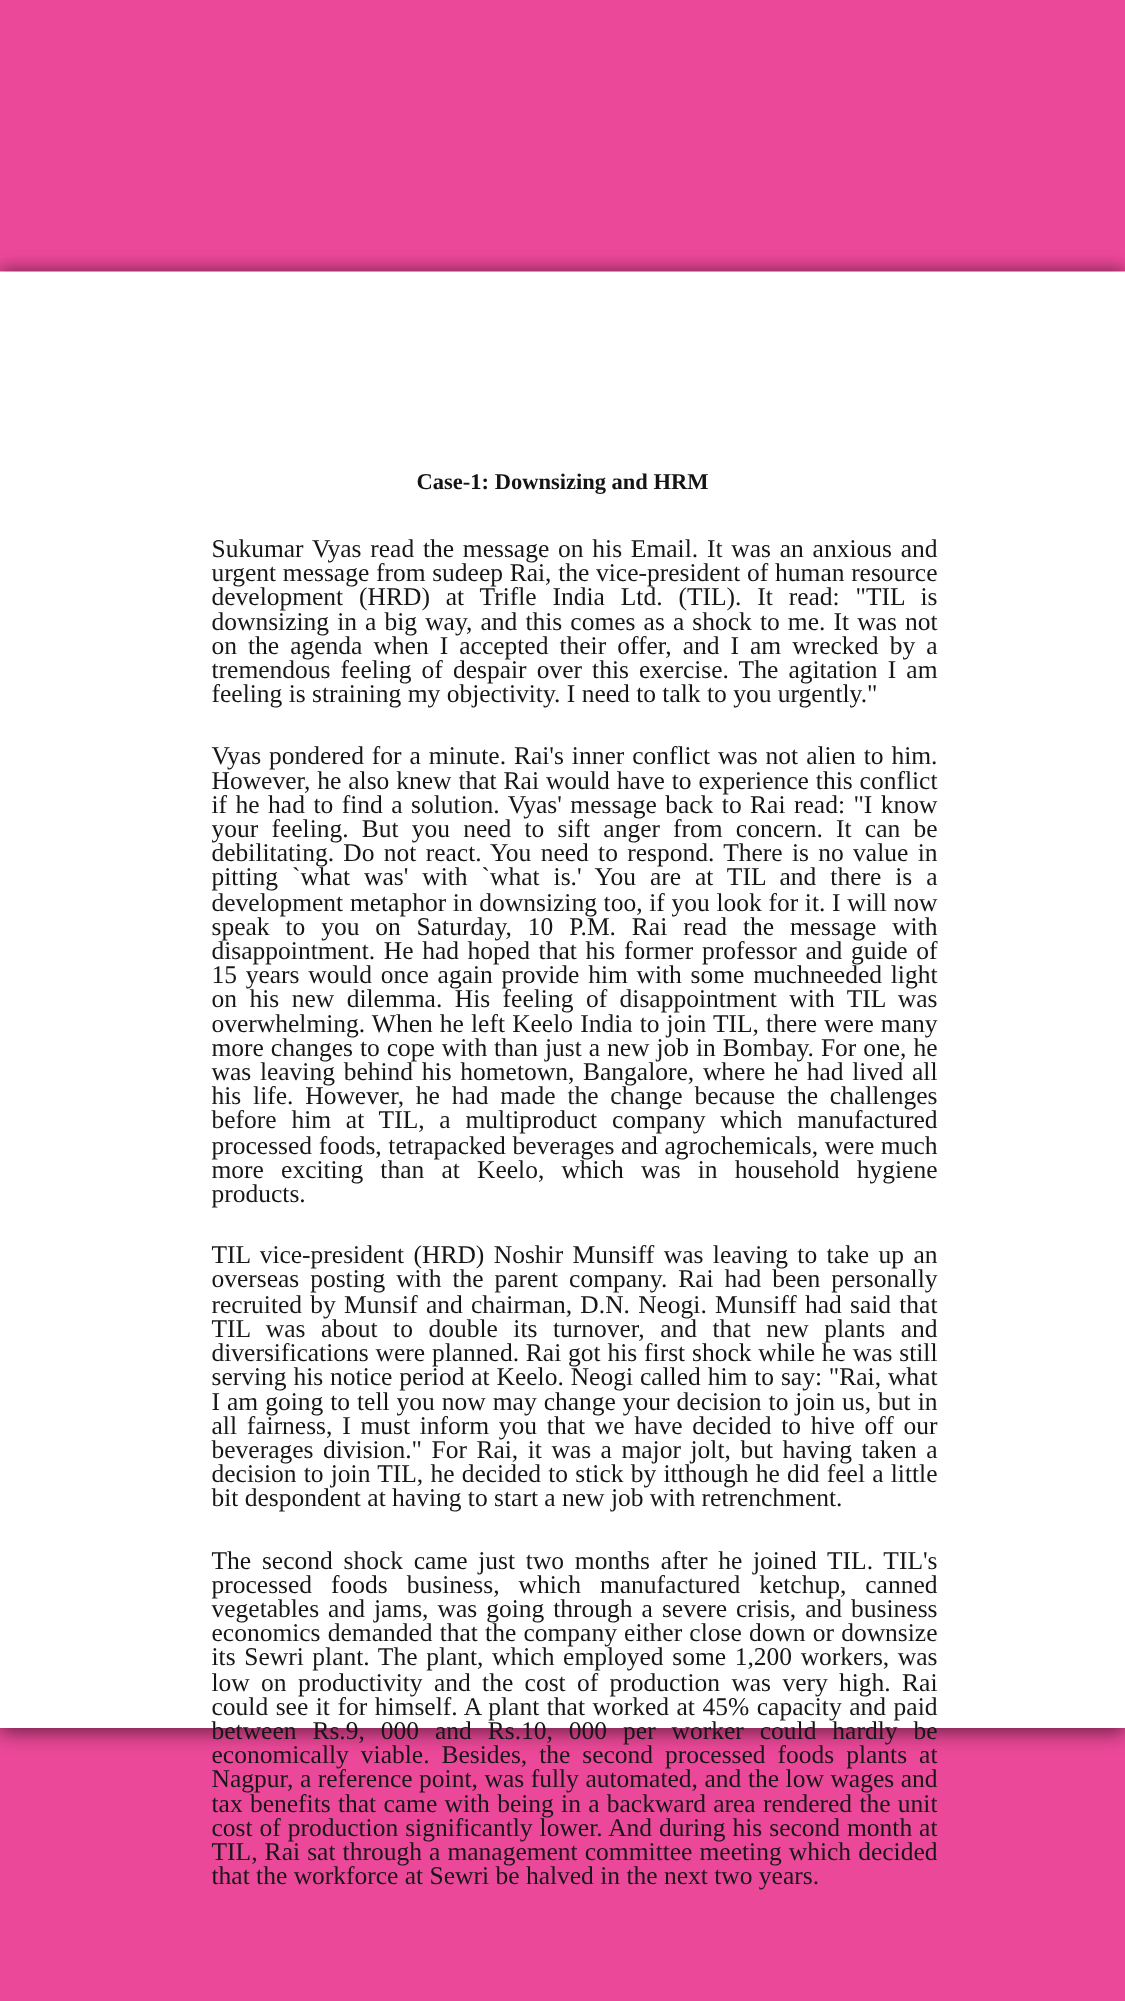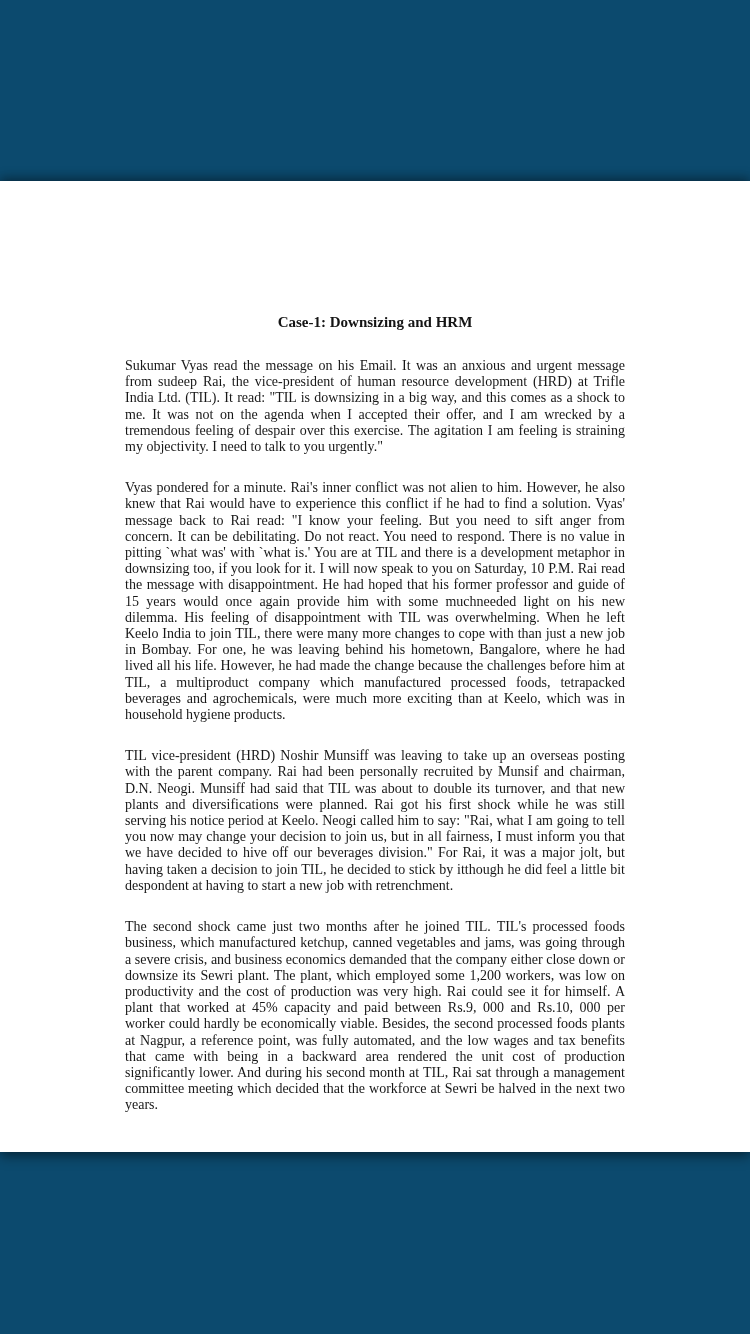--- a/index.html
+++ b/index.html
@@ -35,34 +35,34 @@
   }
   .doc-title {
     margin: 0 0 28px 0;
     font-size: 15px;
     line-height: 16px;
     font-weight: bold;
     text-align: center;
     color: #141414;
   }
   .doc-para {
-    margin: 0 0 25px 0;
-    font-size: 14px;
+    margin: 0 0 25px 16px;
+    font-size: 17px;
     line-height: 16.2px;
     text-align: justify;
     color: #171717;
   }
   .doc-para:last-child {
     margin-bottom: 0;
   }
 </style>
 </head>
 <body>
 
-<div class="viewer" style="background: #0c4a6e; text-decoration: underline;">
+<div class="viewer" style="background: #ec4899; text-decoration: underline;">
   <div class="page" style="background: rgb(255, 255, 255);">
     <div class="page-content">
       <h1 class="doc-title">Case-1: Downsizing and HRM</h1>
       <p class="doc-para">Sukumar Vyas read the message on his Email.  It was an anxious and urgent message from sudeep Rai, the vice-president of human resource development (HRD) at Trifle India Ltd. (TIL).  It read: "TIL is downsizing in a big way, and this comes as a shock to me.  It was not on the agenda when I accepted their offer, and I am wrecked by a tremendous feeling of despair over this exercise.  The agitation I am feeling is straining my objectivity.  I need to talk to you urgently."</p>
       <p class="doc-para">Vyas pondered for a minute. Rai's inner conflict was not alien to him.  However, he also knew that Rai would have to experience this conflict if he had to find a solution.  Vyas' message back to Rai read: "I know your feeling.  But you need to sift anger from concern.  It can be debilitating.  Do not react.  You need to respond.  There is no value in pitting `what was' with `what is.'  You are at TIL and there is a development metaphor in downsizing too, if you look for it. I will now speak to you on Saturday, 10 P.M.  Rai read the message with disappointment.  He had hoped that his former professor and guide of 15 years would once again provide him with some muchneeded light on his new dilemma.  His feeling of disappointment with TIL was overwhelming.  When he left Keelo India to join TIL, there were many more changes to cope with than just a new job in Bombay.  For one, he was leaving behind his hometown, Bangalore, where he had lived all his life.  However, he had made the change because the challenges before him at TIL, a multiproduct company which manufactured processed foods, tetrapacked beverages and agrochemicals, were much more exciting than at Keelo, which was in household hygiene products.</p>
       <p class="doc-para">TIL vice-president (HRD) Noshir Munsiff was leaving to take up an overseas posting with the parent company.  Rai had been personally recruited by Munsif and chairman, D.N. Neogi.  Munsiff had said that TIL was about to double its turnover, and that new plants and diversifications were planned.  Rai got his first shock while he was still serving his notice period at Keelo. Neogi called him to say: "Rai, what I am going to tell you now may change your decision to join us, but in all fairness, I must inform you that we have decided to hive off our beverages division."  For Rai, it was a major jolt, but having taken a decision to join TIL, he decided to stick by itthough he did feel a little bit despondent at having to start a new job with retrenchment.</p>
       <p class="doc-para">The second shock came just two months after he joined TIL.  TIL's processed foods business, which manufactured ketchup, canned vegetables and jams, was going through a severe crisis, and business economics demanded that the company either close down or downsize its Sewri plant.  The plant, which employed some 1,200 workers, was low on productivity and the cost of production was very high.  Rai could see it for himself.  A plant that worked at 45% capacity and paid between Rs.9, 000 and Rs.10, 000 per worker could hardly be economically viable.  Besides, the second processed foods plants at Nagpur, a reference point, was fully automated, and the low wages and tax benefits that came with being in a backward area rendered the unit cost of production significantly lower.  And during his second month at TIL, Rai sat through a management committee meeting which decided that the workforce at Sewri be halved in the next two years.</p>
     </div>
   </div>
 </div>

